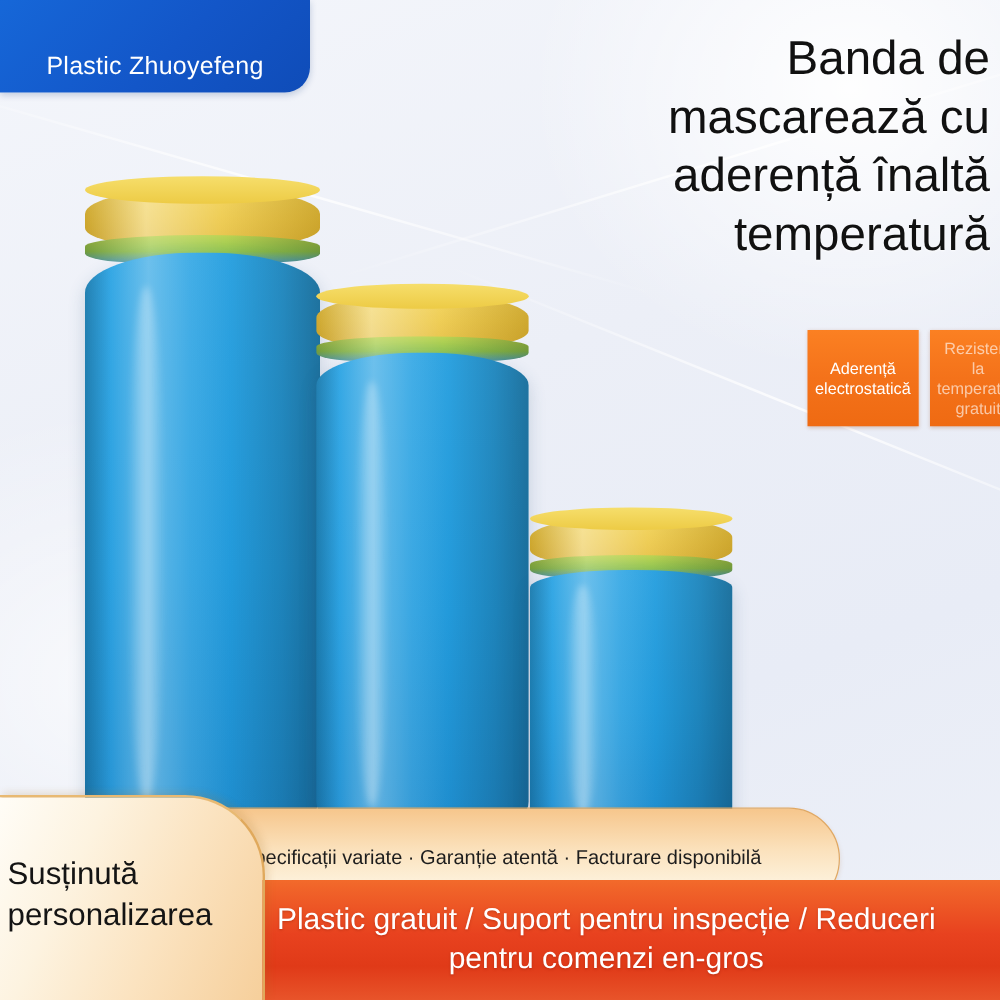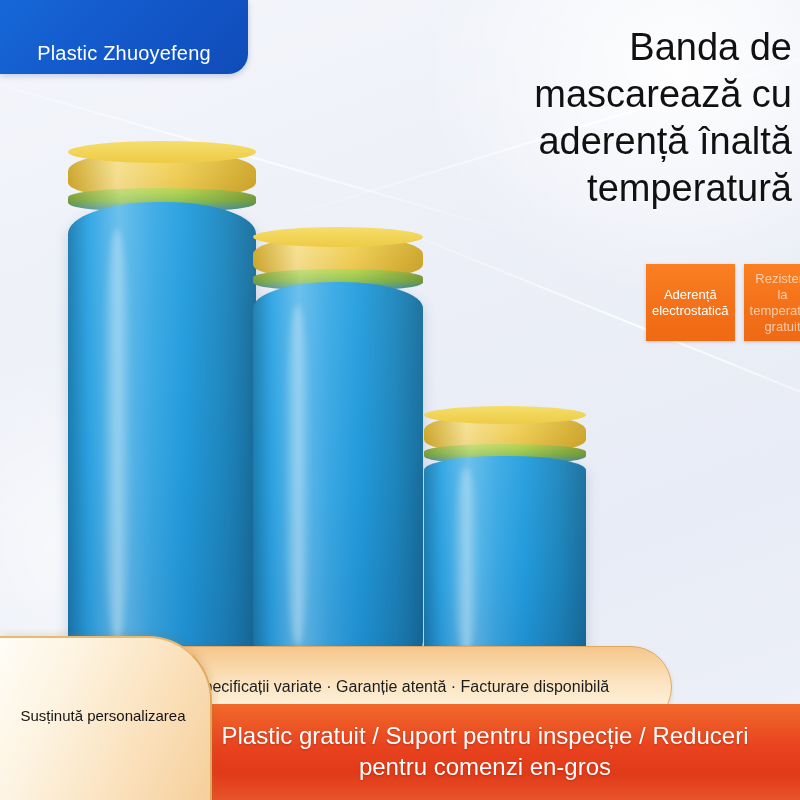--- a/index.html
+++ b/index.html
@@ -272,22 +272,22 @@
     border-right: 2px solid #e0a95c;
     border-top-right-radius: 64px;
     box-sizing: border-box;
     display: flex;
     align-items: center;
     justify-content: center;
     z-index: 3;
     box-shadow: 3px -2px 6px rgba(170,110,40,0.16);
   }
   #custom-panel .custom-text {
-    text-align: right;
-    font-size: 15px;
+    text-align: left;
+    font-size: 25px;
     line-height: 1.32;
     color: #141414;
     padding: 0 10px 6px 6px;
   }
 </style>
 </head>
 <body>
 
 <div id="poster">
 

